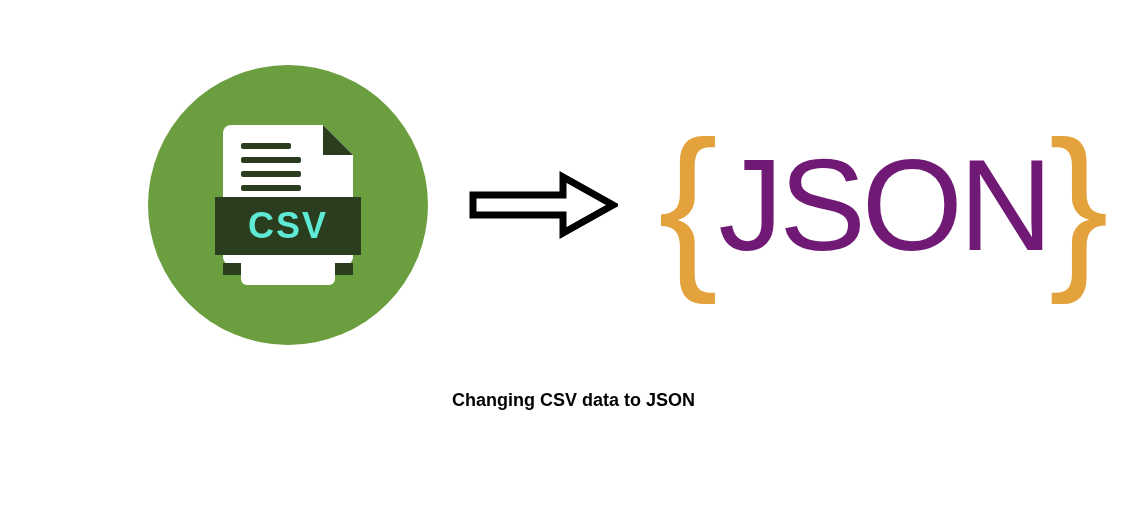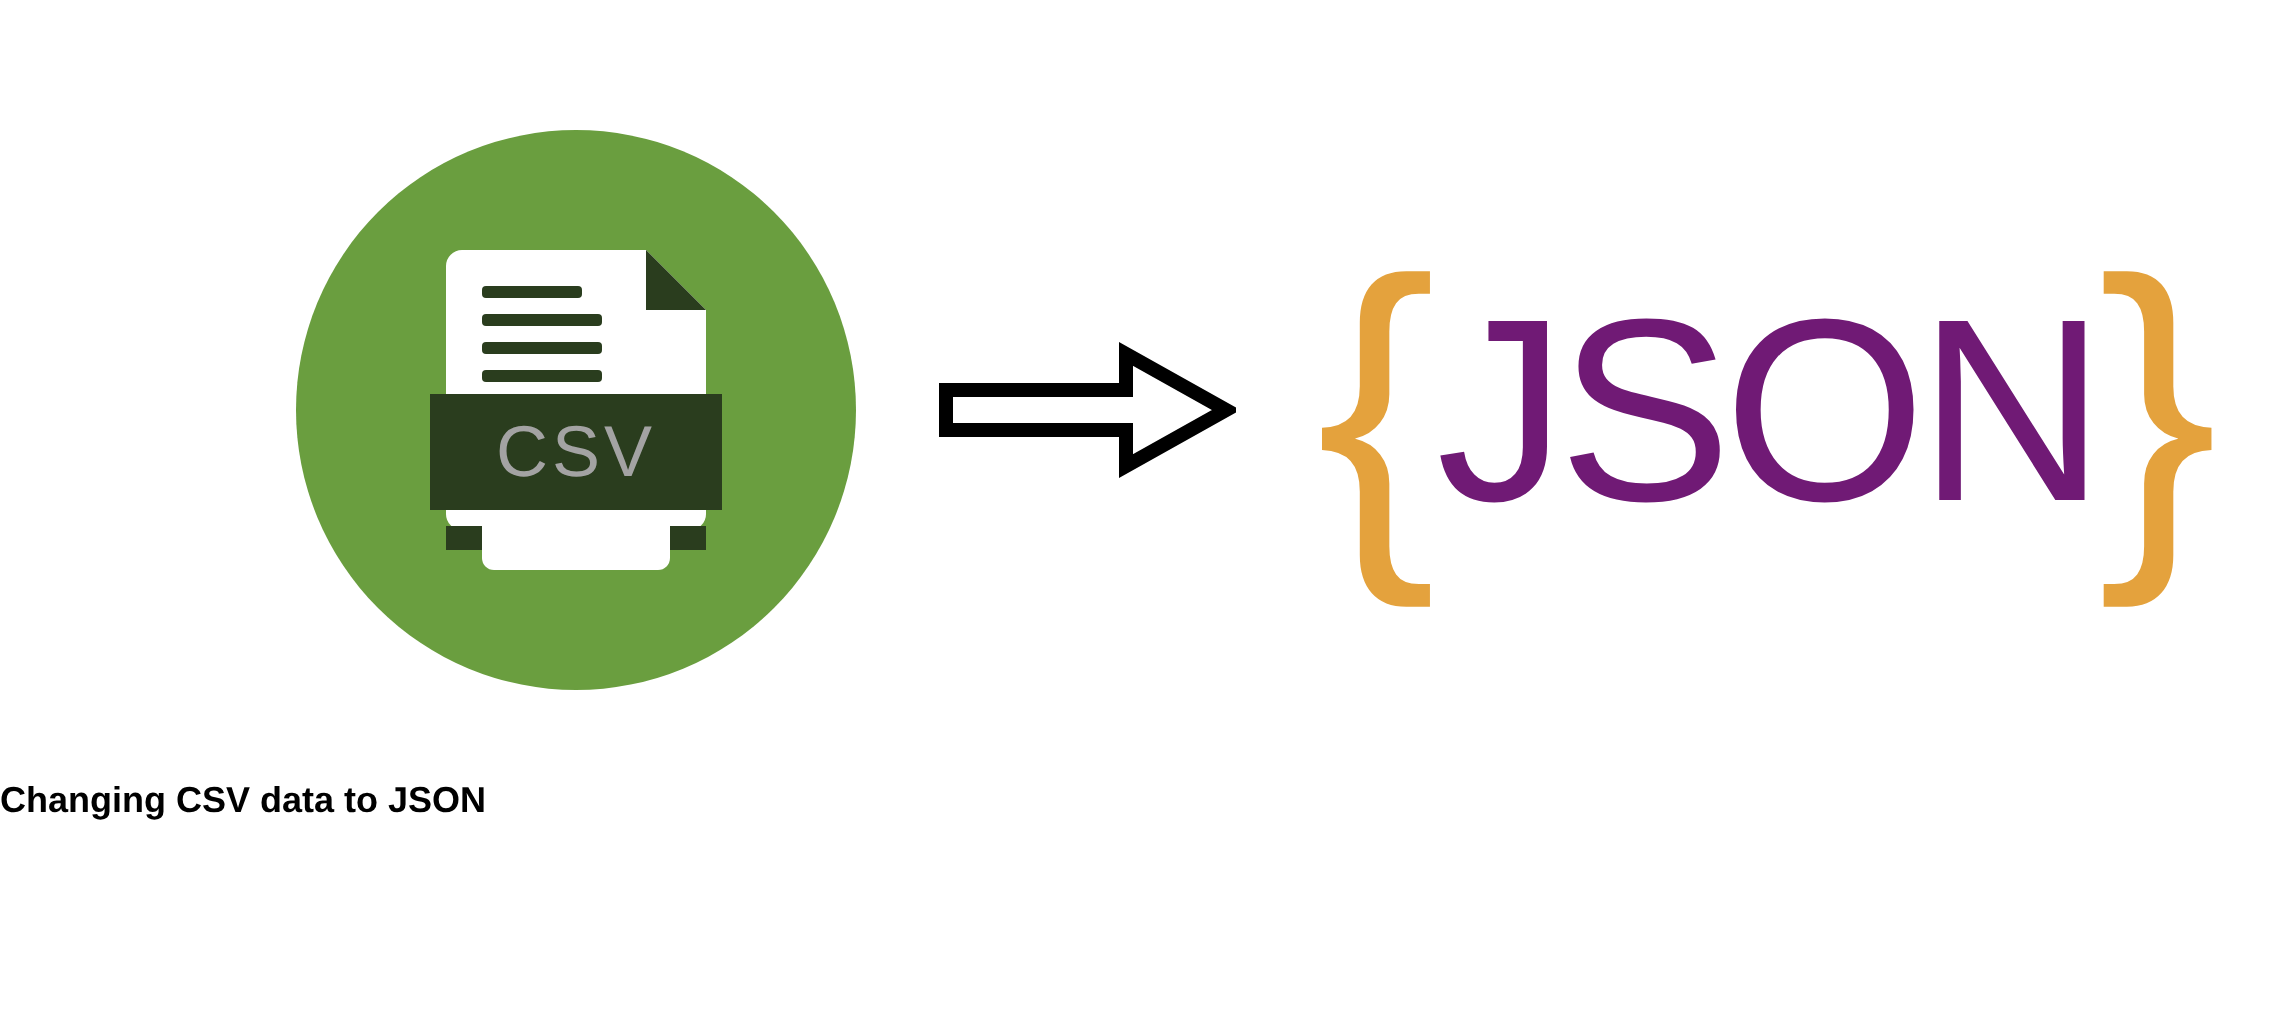--- a/index.html
+++ b/index.html
@@ -86,22 +86,22 @@
       bottom: 30px;
       left: -8px;
       right: -8px;
       height: 58px;
       background: #2a3d1e;
       display: flex;
       align-items: center;
       justify-content: center;
     }
     .csv-label-text {
-      color: #a3a3a3;
-      font-weight: normal;
+      color: #5eead4;
+      font-weight: bold;
       font-size: 36px;
       letter-spacing: 2px;
     }
     .csv-tab-notch {
       position: absolute;
       bottom: 0;
       left: 18px;
       right: 18px;
       height: 22px;
       background: #ffffff;
@@ -146,21 +146,21 @@
       color: #701a75;
       letter-spacing: -4px;
       font-family: Arial, sans-serif;
       line-height: 1;
     }
     .caption {
       position: absolute;
       top: 390px;
       left: 0;
       width: 100%;
-      text-align: left;
+      text-align: center;
       font-size: 18px;
       font-weight: bold;
       color: #000000;
     }
   </style>
 </head>
 <body>
 
 <div class="container">
   <div class="csv-badge">

